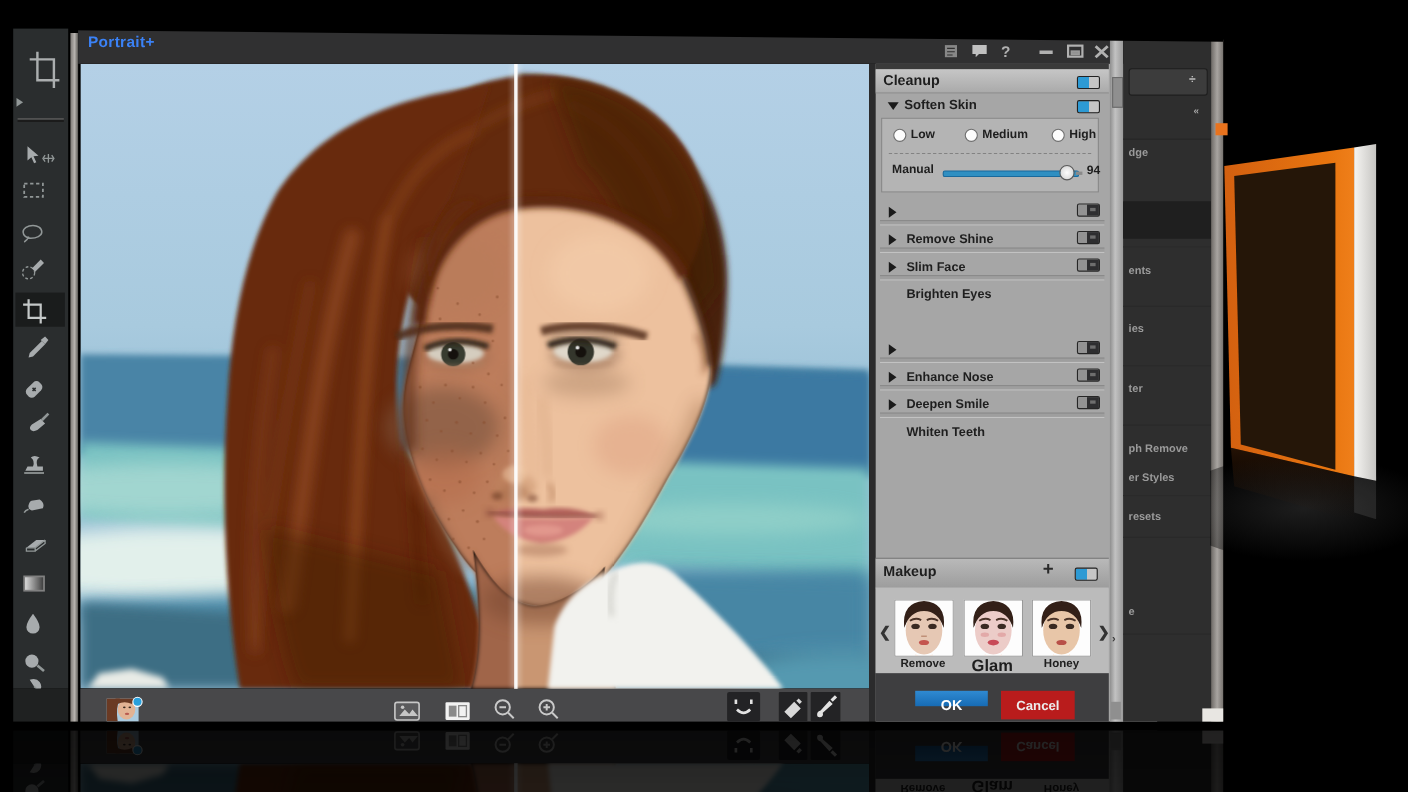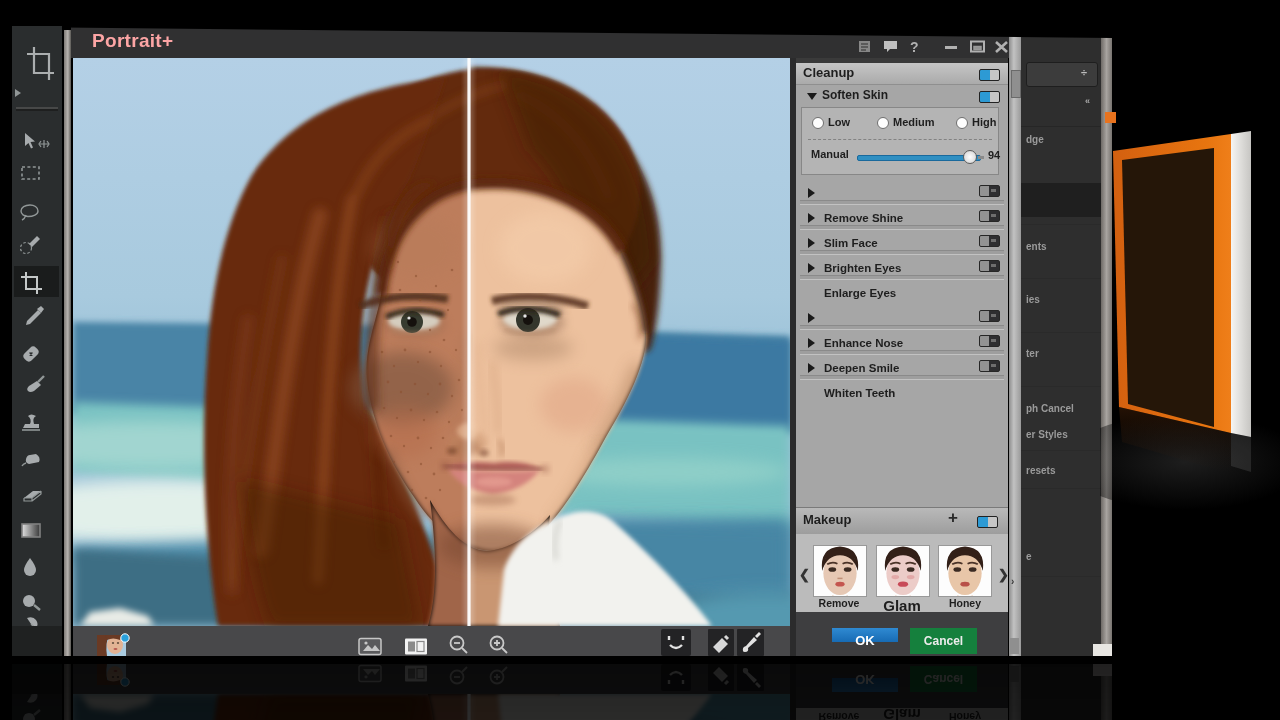--- a/index.html
+++ b/index.html
@@ -83,21 +83,21 @@
       <linearGradient id="tgrad" x1="0" y1="0" x2="1" y2="0">
         <stop offset="0" stop-color="#f0f0f0"></stop>
           <stop offset="1" stop-color="#3a3a3a"></stop>
       </linearGradient>
     </defs>
   </svg>
 
   <div class="abs" style="left:64px;top:30px;width:7px;height:626px;background:linear-gradient(90deg,#7e7a76,#b7b3af 55%,#5a5854);"></div>
 
   <div class="abs" style="left:71px;top:27px;width:938px;height:31px;background:#303031;"></div>
-  <div class="abs" style="left:92px;top:30px;width:220px;height:26px;color:#fca5a5;font-size:19px;font-weight:bold;letter-spacing:0.3px;">Portrait+</div>
+  <div class="abs" style="left:80px;top:30px;width:220px;height:26px;color:#3b82f6;font-size:14px;font-weight:bold;letter-spacing:0.3px;">Portrait+</div>
   <svg class="abs" style="left:850px;top:36px;" width="160" height="22" viewBox="0 0 160 22" id="title-icons" fill="none" stroke="#a0a0a0" stroke-width="1.5" opacity="0.95">
     <rect x="9" y="5" width="11" height="11" fill="#8c8c8c" stroke="none"></rect>
     <path d="M11,8 h7 M11,11 h7 M11,14 h5" stroke="#2f2f2f" stroke-width="1"></path>
     <path d="M34,5 h13 v8 h-7 l-3,3 v-3 h-3 Z" fill="#c8c8c8" stroke="none"></path>
     <text x="60" y="16" font-size="14" font-weight="bold" fill="#b8b8b8" stroke="none" font-family="Liberation Sans,sans-serif">?</text>
     <path d="M95,11.5 h12" stroke="#b8b8b8" stroke-width="3"></path>
     <rect x="121" y="5.5" width="13" height="10" stroke="#b8b8b8" stroke-width="2"></rect>
       <rect x="124" y="10.5" width="7" height="3" fill="#989898"></rect>
     <path d="M146,6 l11,10 M157,6 l-11,10" stroke="#b8b8b8" stroke-width="2.6"></path>
   </svg>
@@ -359,21 +359,21 @@
     <g stroke="#d8d8d8" stroke-width="1.4">
       <path d="M641,21 l8,-8 5,5 -8,8 Z" fill="#d8d8d8"></path>
       <path d="M652,10 l3,3" stroke-width="3"></path>
     </g>
 
     <rect x="664" y="3" width="27" height="27" rx="1" fill="#232325"></rect>
     <path d="M670,25 q-1,-4 3,-5 l8,-9 3,3 -9,8 q1,4 -3,4 q-2,0 -2,-1 Z" fill="#e2e2e2"></path>
     <path d="M682,10 l4,-4 2,2 -4,4 Z" fill="#e2e2e2"></path>
   </svg>
 
-  <div id="panel" class="abs" style="left:796px;top:58px;width:212px;height:598px;background:#a6a6a6;font-weight:bold;color:#1e1e1e;">
+  <div id="panel" class="abs" style="left:796px;top:58px;width:212px;height:598px;background:#a6a6a6;font-weight:bold;color:#1e1e1e;padding-left:44px;">
     <div class="abs" style="left:0;top:0;width:212px;height:5px;background:#3a3a3a;"></div>
     <div class="abs" style="left:0;top:5px;width:212px;height:21px;background:linear-gradient(#c6c6c6,#aaaaaa);border-bottom:1px solid #8f8f8f;"></div>
     <div class="abs" style="left:7px;top:7px;font-size:13px;">Cleanup</div>
     <div class="tg-on abs" style="left:183px;top:11px;"></div>
     <div class="abs" style="left:11px;top:35px;width:0;height:0;border-left:5px solid transparent;border-right:5px solid transparent;border-top:7px solid #1a1a1a;"></div>
     <div class="abs" style="left:26px;top:30px;font-size:12px;">Soften Skin</div>
     <div class="tg-on abs" style="left:183px;top:33px;"></div>
 
     <div class="abs" style="left:5px;top:49px;width:196px;height:66px;background:#b4b4b4;border:1px solid #878787;">
       <span class="radio abs" style="left:10px;top:9px;"></span>
@@ -399,26 +399,20 @@
         </div>
       <div class="row" style="top:25px;">
           <span class="arr"></span>
           <span class="lbl">Slim Face</span>
           <span class="tg-off abs" style="left:183px;top:5px;"></span>
           <span class="sep"></span>
         </div>
       <div class="row" style="top:50px;">
           <span class="arr"></span>
           <span class="lbl">Brighten Eyes</span>
-          <span class="tg-off abs" style="left:183px;top:5px;"></span>
-          <span class="sep"></span>
-        </div>
-      <div class="row" style="top:75px;">
-          <span class="arr"></span>
-          <span class="lbl">Enlarge Eyes</span>
           <span class="tg-off abs" style="left:183px;top:5px;"></span>
           <span class="sep"></span>
         </div>
       <div class="row" style="top:125px;">
           <span class="arr"></span>
           <span class="lbl">Enhance Nose</span>
           <span class="tg-off abs" style="left:183px;top:5px;"></span>
           <span class="sep"></span>
         </div>
       <div class="row" style="top:150px;">
@@ -484,21 +478,21 @@
         <path d="M20,43 Q26,46 32,43 L34,50 L18,50 Z" fill="#ecd8c8"></path>
         </g>
       </svg>
       <div class="abs" style="left:17px;top:63px;width:52px;text-align:center;font-size:10.5px;">Remove</div>
       <div class="abs" style="left:80px;top:63px;width:52px;text-align:center;font-size:15px;">Glam</div>
       <div class="abs" style="left:142px;top:63px;width:54px;text-align:center;font-size:10.5px;">Honey</div>
     </div>
 
     <div class="abs" style="left:0;top:554px;width:212px;height:44px;background:#3e3e40;"></div>
     <div class="abs" style="left:36px;top:570px;width:66px;height:14px;background:linear-gradient(#2f8ad2,#176bb4);color:#fff;font-size:13px;text-align:center;line-height:26px;">OK</div>
-    <div class="abs" style="left:114px;top:570px;width:67px;height:26px;background:#15803d;color:#ececec;font-size:12px;text-align:center;line-height:26px;">Cancel</div>
+    <div class="abs" style="left:114px;top:570px;width:67px;height:26px;background:#b91c1c;color:#ececec;font-size:12px;text-align:center;line-height:26px;">Cancel</div>
   </div>
 
   <div class="abs" style="left:1009px;top:36px;width:12px;height:620px;background:linear-gradient(90deg,#8e8e8e,#c2c2c2 40%,#9a9a9a);"></div>
   <div class="abs" style="left:1011px;top:70px;width:8px;height:26px;background:#8f8f8f;border:1px solid #6a6a6a;"></div>
   <div class="abs" style="left:1011px;top:576px;width:10px;height:14px;color:#3a3a3a;font-size:10px;font-weight:bold;">›</div>
   <div class="abs" style="left:1010px;top:638px;width:9px;height:16px;background:#8f8f8f;"></div>
 
   <div id="rcol" class="abs" style="left:1021px;top:36px;width:80px;height:620px;background:#2e2e2e;color:#9a9a9a;font-weight:bold;font-size:10px;">
     <div class="abs" style="left:5px;top:26px;width:70px;height:23px;background:#3c3c3c;border:1px solid #1e1e1e;border-radius:3px;"></div>
     <div class="abs" style="left:60px;top:30px;color:#bdbdbd;font-size:11px;">÷</div>
@@ -506,21 +500,21 @@
     <div class="abs" style="left:0px;top:90px;width:80px;border-top:1px solid #262626;"></div>
     <div class="abs" style="left:5px;top:98px;">dge</div>
     <div class="abs" style="left:0px;top:147px;width:80px;height:34px;background:#1f1f1f;"></div>
     <div class="abs" style="left:0px;top:188px;width:80px;border-top:1px solid #2a2a2a;"></div>
     <div class="abs" style="left:5px;top:205px;">ents</div>
     <div class="abs" style="left:0px;top:242px;width:80px;border-top:1px solid #2a2a2a;"></div>
     <div class="abs" style="left:5px;top:258px;">ies</div>
     <div class="abs" style="left:0px;top:296px;width:80px;border-top:1px solid #2a2a2a;"></div>
     <div class="abs" style="left:5px;top:312px;">ter</div>
     <div class="abs" style="left:0px;top:350px;width:80px;border-top:1px solid #2a2a2a;"></div>
-    <div class="abs" style="left:5px;top:367px;">ph Cancel</div>
+    <div class="abs" style="left:5px;top:367px;">ph Remove</div>
     <div class="abs" style="left:5px;top:393px;">er Styles</div>
     <div class="abs" style="left:0px;top:414px;width:80px;border-top:1px solid #2a2a2a;"></div>
     <div class="abs" style="left:5px;top:429px;">resets</div>
     <div class="abs" style="left:0px;top:452px;width:80px;border-top:1px solid #2a2a2a;"></div>
     <div class="abs" style="left:5px;top:515px;">e</div>
     <div class="abs" style="left:0px;top:540px;width:80px;border-top:1px solid #2a2a2a;"></div>
   </div>
   <div class="abs" style="left:1101px;top:36px;width:11px;height:620px;background:linear-gradient(90deg,#6e6a66,#a8a4a0 50%,#787470);"></div>
   <div class="abs" style="left:1093px;top:644px;width:19px;height:12px;background:#e8e6e2;"></div>
 

